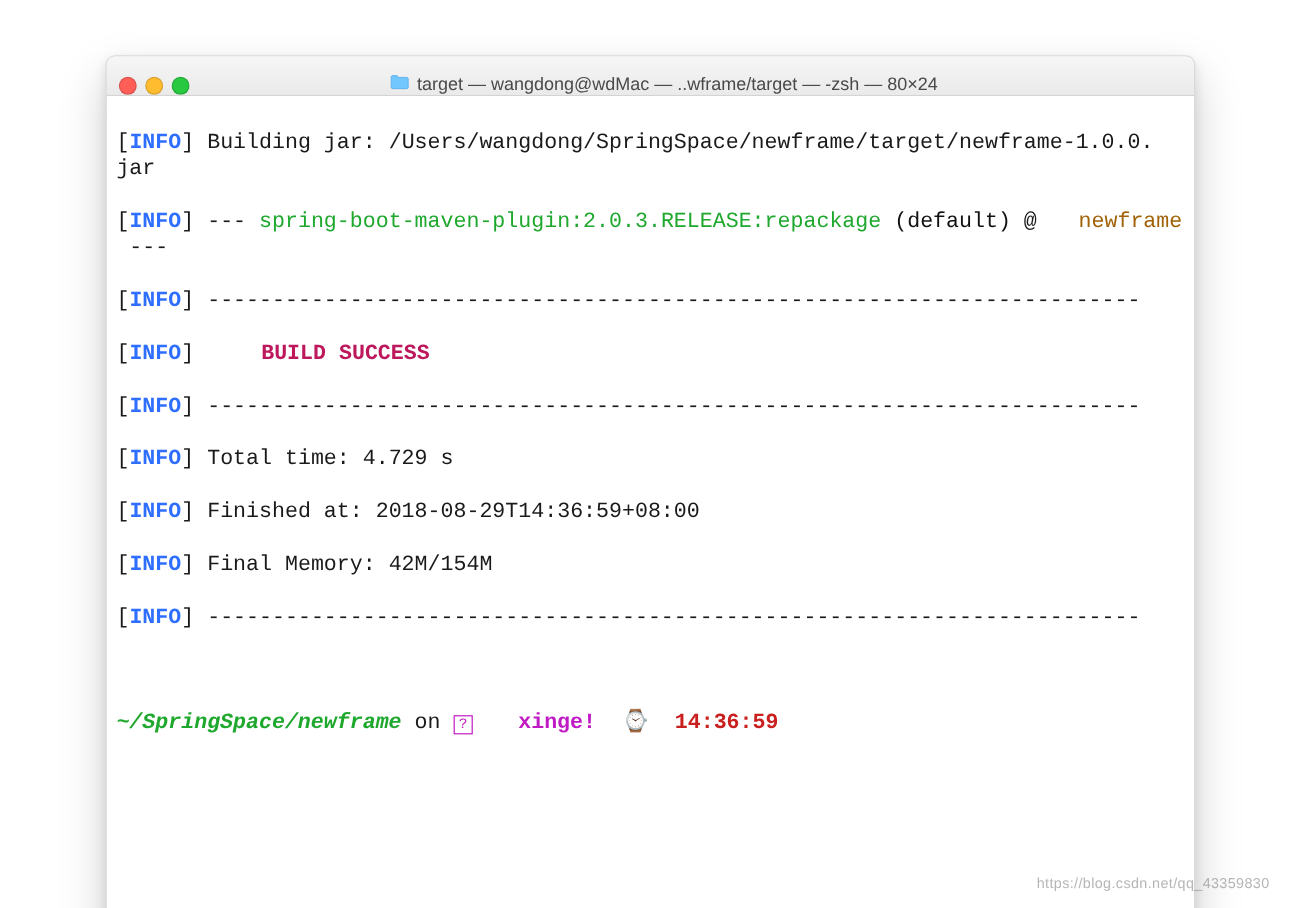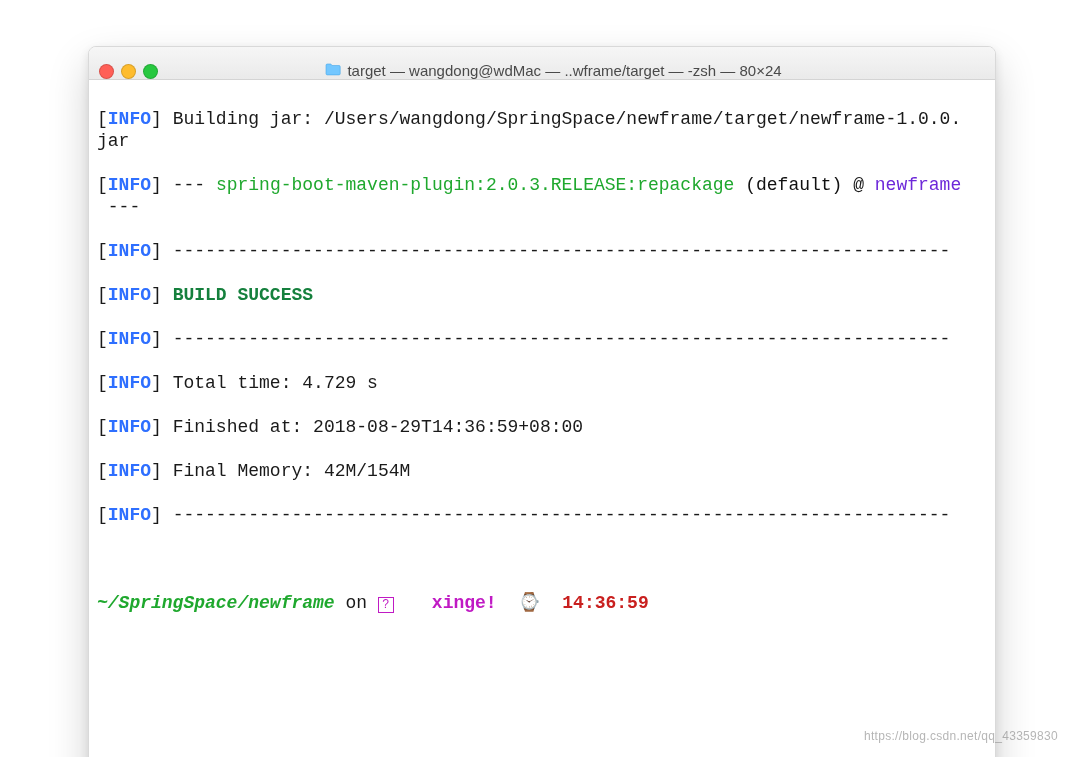--- a/index.html
+++ b/index.html
@@ -79,24 +79,24 @@
     color: #1a1a1a;
     background: #ffffff;
     white-space: pre;
   }
   .line {
     display: block;
     min-height: 22px;
   }
   .br  { color: #1a1a1a; }
   .info{ color: #2e6fff; font-weight: 700; }
-  .success { color: #15803d; font-weight: 700; }
+  .success { color: #be185d; font-weight: 700; margin-left: 45px; }
   .plugin  { color: #1fa82e; }
   .default { color: #111; font-weight: 400; }
-  .project { color: #6d28d9; }
+  .project { color: #a16207; margin-left: 24px; }
   .path    { color: #1fa82e; font-weight: 700; font-style: italic; }
   .branch  { color: #c01ac4; font-weight: 700; padding-left: 37px; }
   .time    { color: #c9201f; font-weight: 700; }
   .watch   { color: #555; }
   .prompt-bracket { color: #333; }
   .xbox {
     display: inline-block;
     width: 14px;
     height: 14px;
     border: 1.5px solid #c01ac4;

